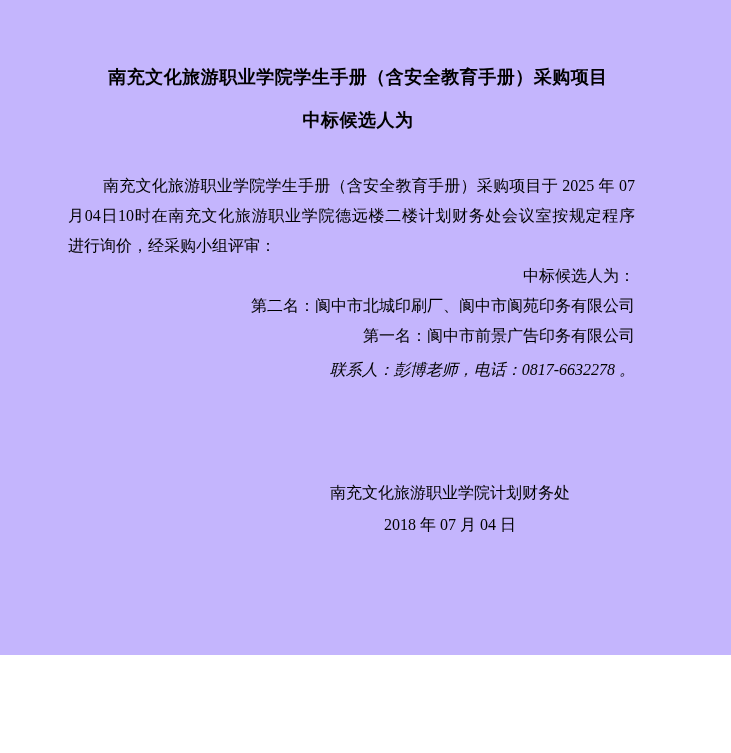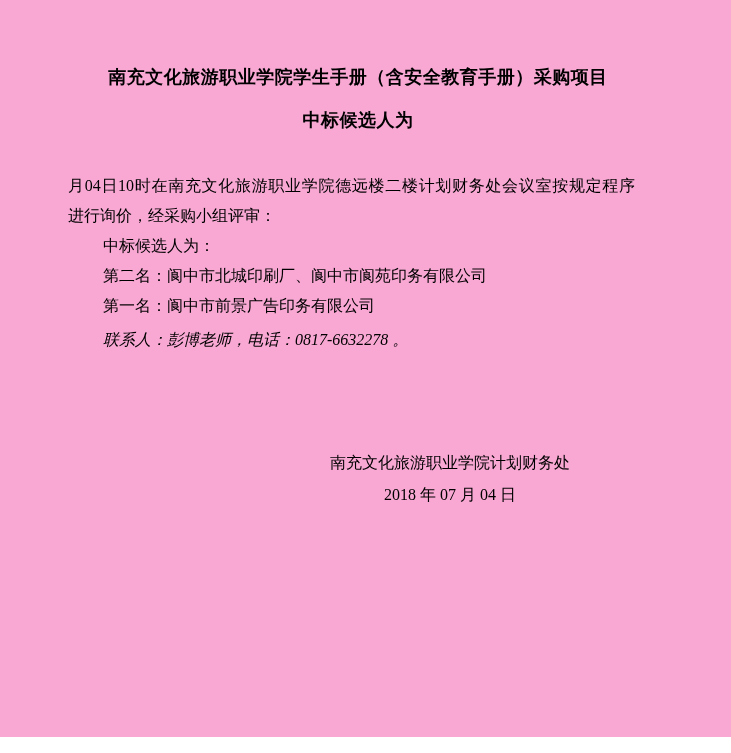--- a/index.html
+++ b/index.html
@@ -10,23 +10,23 @@
   body {
     width: 731px;
     height: 753px;
     overflow: hidden;
     font-family: "Liberation Serif", "DejaVu Serif", serif;
     color: #000000;
   }
   .page {
     box-sizing: border-box;
     width: 731px;
-    height: 737px;
+    height: 655px;
     padding: 62px 96px 0 68px;
-    background: #f9a8d4;
+    background: #c4b5fd;
   }
   .titles {
     margin-left: 13px;
   }
   .title {
     font-size: 18px;
     font-weight: bold;
     line-height: 30px;
     text-align: center;
     letter-spacing: 0.5px;
@@ -40,20 +40,21 @@
     white-space: nowrap;
   }
   .just {
     white-space: normal;
     text-align: justify;
     text-align-last: justify;
     text-justify: inter-character;
   }
   .indent {
     text-indent: 35px;
+    text-align: right;
   }
   .first-para {
     margin-top: 36px;
   }
   .objection {
     margin-top: 12px;
   }
   .contact {
     margin-top: 4px;
     font-style: italic;
@@ -73,20 +74,21 @@
 <body>
 
 <div class="page">
 
   <div class="titles">
     <div class="title">南充文化旅游职业学院学生手册（含安全教育手册）采购项目</div>
     <div class="title subtitle">中标候选人为</div>
   </div>
 
   <div class="first-para">
+    <div class="line just indent">南充文化旅游职业学院学生手册（含安全教育手册）采购项目于 2025 年 07</div>
     <div class="line just">月04日10时在南充文化旅游职业学院德远楼二楼计划财务处会议室按规定程序</div>
     <div class="line">进行询价，经采购小组评审：</div>
   </div>
 
   <div class="line indent">中标候选人为：</div>
   <div class="line indent">第二名：阆中市北城印刷厂、阆中市阆苑印务有限公司</div>
   <div class="line indent">第一名：阆中市前景广告印务有限公司</div>
 
 
   <div class="line indent contact">联系人：彭博老师，电话：0817-6632278 。</div>

